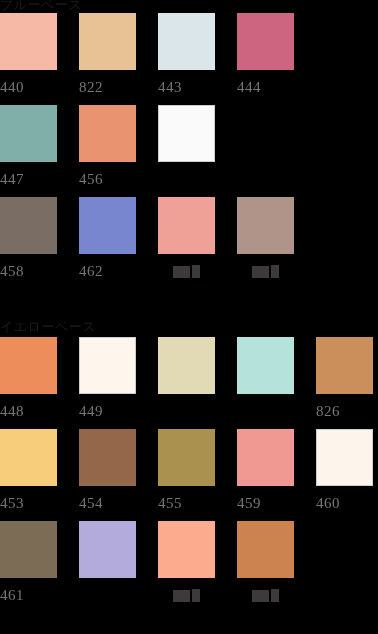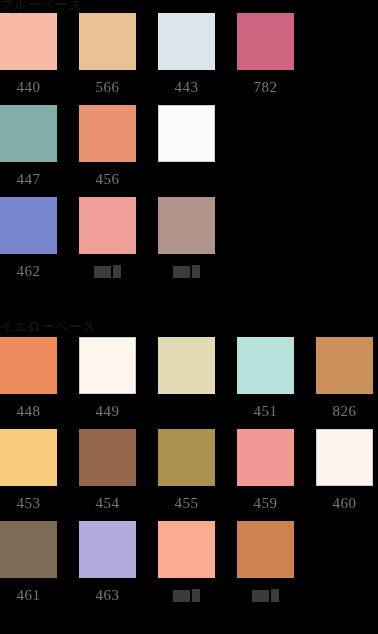--- a/index.html
+++ b/index.html
@@ -69,21 +69,20 @@
     display: block;
   }
 
   .swatch-chip.bordered {
     border: 1px solid #c9cdcf;
   }
 
   .swatch-label {
     height: 35px;
     line-height: 35px;
-    text-align: center;
     color: #767676;
     font-family: "Liberation Serif", "DejaVu Serif", serif;
     font-size: 15px;
     letter-spacing: 0.5px;
     white-space: nowrap;
   }
 
   
   .swatch-label.placeholder {
     display: flex;
@@ -110,45 +109,49 @@
   <div>
       <div class="section">
         <div class="section-header clipped-top">ブルーベース</div>
         <div class="swatch-grid">
           <div class="swatch-cell">
             <div class="swatch-chip" style="background: rgb(245, 185, 165);"></div>
             <div class="swatch-label">440</div>
           </div>
           <div class="swatch-cell">
             <div class="swatch-chip" style="background: rgb(232, 194, 148);"></div>
-            <div class="swatch-label">566</div>
+            <div class="swatch-label">822</div>
           </div>
           <div class="swatch-cell">
             <div class="swatch-chip" style="background: rgb(219, 230, 234);"></div>
             <div class="swatch-label">443</div>
           </div>
           <div class="swatch-cell">
             <div class="swatch-chip" style="background: rgb(205, 100, 128);"></div>
-            <div class="swatch-label">782</div>
+            <div class="swatch-label">444</div>
           </div>
         </div>
         <div class="swatch-grid">
           <div class="swatch-cell">
             <div class="swatch-chip" style="background: rgb(127, 175, 168);"></div>
             <div class="swatch-label">447</div>
           </div>
           <div class="swatch-cell">
             <div class="swatch-chip" style="background: rgb(234, 147, 112);"></div>
             <div class="swatch-label">456</div>
           </div>
           <div class="swatch-cell">
             <div class="swatch-chip bordered" style="background: rgb(250, 250, 250);"></div>
           </div>
         </div>
         <div class="swatch-grid">
+          <div class="swatch-cell">
+            <div class="swatch-chip" style="background: rgb(122, 109, 99);"></div>
+            <div class="swatch-label">458</div>
+          </div>
           <div class="swatch-cell">
             <div class="swatch-chip" style="background: rgb(119, 134, 206);"></div>
             <div class="swatch-label">462</div>
           </div>
           <div class="swatch-cell">
             <div class="swatch-chip" style="background: rgb(239, 161, 152);"></div>
             <div class="swatch-label placeholder">
               <span class="ph-box wide"></span>
               <span class="ph-box narrow tall"></span>
             </div>
@@ -172,21 +175,20 @@
           </div>
           <div class="swatch-cell">
             <div class="swatch-chip bordered" style="background: rgb(254, 245, 236);"></div>
             <div class="swatch-label">449</div>
           </div>
           <div class="swatch-cell">
             <div class="swatch-chip" style="background: rgb(225, 218, 181);"></div>
           </div>
           <div class="swatch-cell">
             <div class="swatch-chip" style="background: rgb(181, 227, 220);"></div>
-            <div class="swatch-label">451</div>
           </div>
           <div class="swatch-cell">
             <div class="swatch-chip" style="background: rgb(203, 143, 92);"></div>
             <div class="swatch-label">826</div>
           </div>
         </div>
         <div class="swatch-grid">
           <div class="swatch-cell">
             <div class="swatch-chip" style="background: rgb(247, 205, 124);"></div>
             <div class="swatch-label">453</div>
@@ -208,21 +210,20 @@
             <div class="swatch-label">460</div>
           </div>
         </div>
         <div class="swatch-grid">
           <div class="swatch-cell">
             <div class="swatch-chip" style="background: rgb(124, 108, 85);"></div>
             <div class="swatch-label">461</div>
           </div>
           <div class="swatch-cell">
             <div class="swatch-chip" style="background: rgb(179, 171, 220);"></div>
-            <div class="swatch-label">463</div>
           </div>
           <div class="swatch-cell">
             <div class="swatch-chip" style="background: rgb(252, 171, 142);"></div>
             <div class="swatch-label placeholder">
               <span class="ph-box wide"></span>
               <span class="ph-box narrow tall"></span>
             </div>
           </div>
           <div class="swatch-cell">
             <div class="swatch-chip" style="background: rgb(204, 131, 80);"></div>

